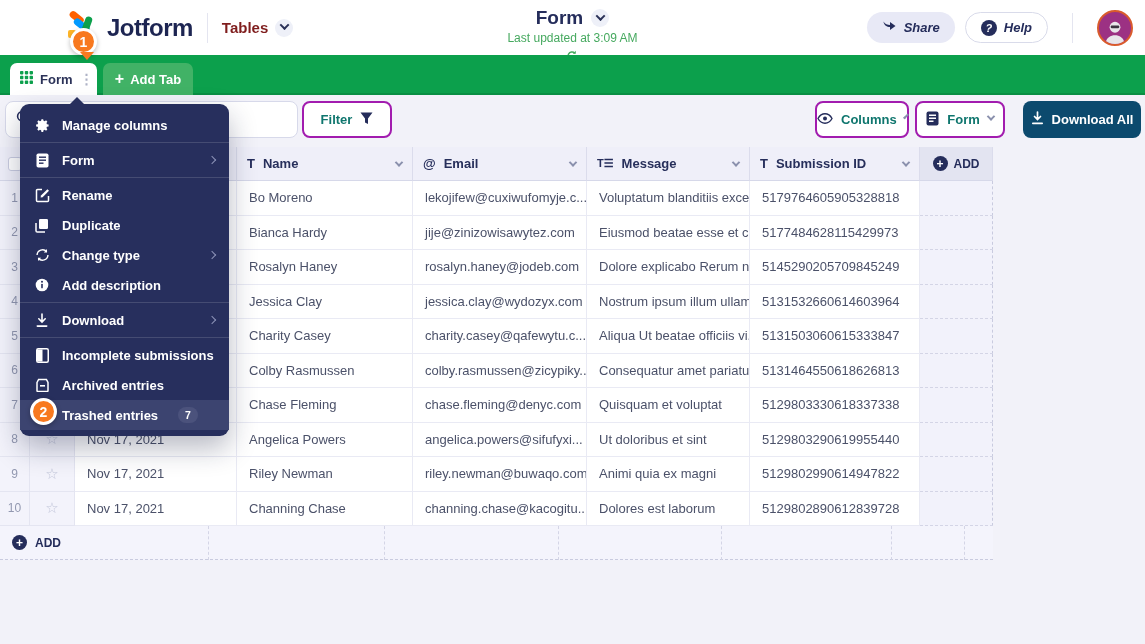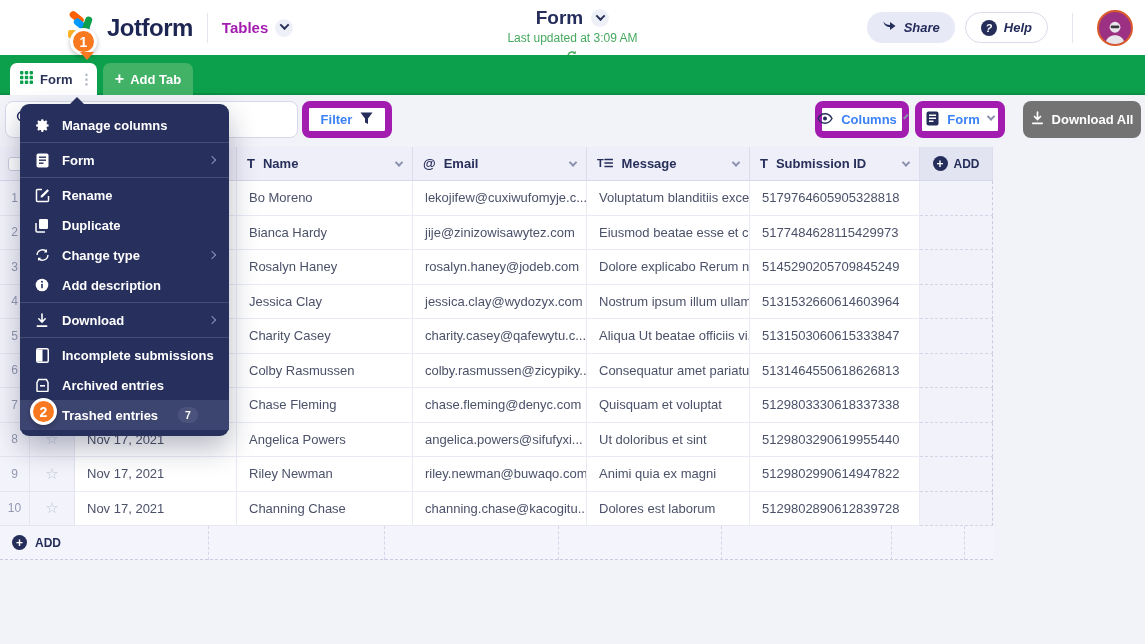--- a/index.html
+++ b/index.html
@@ -5,21 +5,21 @@
   * { margin:0; padding:0; box-sizing:border-box; }
   html,body { background:#e9e9f2; }
   body { font-family:"Liberation Sans", sans-serif; }
   #app { position:relative; width:1145px; height:644px; background:#f2f2f9; overflow:hidden; }
 
   
   .top-header { position:absolute; left:0; top:0; width:1145px; height:55px; background:#ffffff; display:flex; align-items:center;padding-left:47px; }
   .brand-wrap { display:flex; align-items:center; gap:10px; padding-left:18px; }
   .brand-text { font-size:24px; font-weight:800; color:#1d2552; letter-spacing:-0.5px; }
   .hdr-divider { width:1px; height:30px; background:#e4e5f0; margin:0 14px; }
-  .tables-btn { display:flex; align-items:center; gap:7px; font-size:15px; font-weight:700; color:#a21caf; cursor:pointer; }
+  .tables-btn { display:flex; align-items:center; gap:7px; font-size:15px; font-weight:700; color:#7f1d1d; cursor:pointer; }
   .chev-pill { width:18px; height:18px; border-radius:50%; background:#eef0f8; display:flex; align-items:center; justify-content:center; }
   .chev { width:7px; height:7px; border-right:2px solid #2b3258; border-bottom:2px solid #2b3258; transform:rotate(45deg) translate(-1px,-1px); }
   .chev.small { width:6px; height:6px; border-color:#8a90ad; }
   .title-block { position:absolute; left:0; right:0; top:7px; display:flex; flex-direction:column; align-items:center; pointer-events:none; }
   .title-row { display:flex; align-items:center; gap:8px; pointer-events:auto; }
   .form-title { font-size:19px; font-weight:700; color:#252d5b; }
   .last-updated { display:flex; align-items:center; gap:5px; margin-top:2px; font-size:12px; color:#46a95f; pointer-events:auto;flex-direction:column; }
   .hdr-right { position:absolute; right:0; top:0; height:55px; display:flex; align-items:center; gap:10px; padding-right:12px; }
   .pill-btn { height:31px; border-radius:16px; display:flex; align-items:center; gap:7px; padding:0 15px; font-size:13px; font-weight:700; color:#252d5b; cursor:pointer;font-style:italic; }
   .share-btn { background:#e8e9f6; }
@@ -32,25 +32,25 @@
   .tab { position:absolute; top:8px; height:32px; border-radius:7px 7px 0 0; display:flex; align-items:center; cursor:pointer; }
   .tab-form { left:10px; width:87px; background:#ffffff; padding:0 8px 0 10px; gap:7px; }
   .tab-form-label { font-size:13px; font-weight:700; color:#2b3258; }
   .tab-dots { margin-left:auto; color:#aeb2c6; font-size:14px; font-weight:700; letter-spacing:0; line-height:1; cursor:pointer; }
   .tab-add { left:103px; width:90px; background:#41b266; color:#fff; justify-content:center; gap:6px; font-size:13px; font-weight:700; }
   .plus-glyph { font-size:16px; font-weight:700; line-height:1; }
 
   
   .toolbar { position:absolute; left:0; top:97px; width:1145px; height:50px; background:#f2f2f9; }
   .search-box { position:absolute; left:5px; top:4px; width:293px; height:37px; background:#fff; border:1px solid #d7d9ea; border-radius:8px; display:flex; align-items:center; padding:0 10px; }
-  .tool-btn { position:absolute; top:4px; height:37px; background:#fff; border:7px solid #a21caf; border-radius:8px; display:flex; align-items:center; justify-content:center; gap:8px; font-size:13px; font-weight:700; color:#3b82f6; cursor:pointer; }
+  .tool-btn { position:absolute; top:4px; height:37px; background:#fff; border:2px solid #a21caf; border-radius:8px; display:flex; align-items:center; justify-content:center; gap:8px; font-size:13px; font-weight:700; color:#0f766e; cursor:pointer; }
   .filter-btn { left:302px; width:90px; }
   .columns-btn { left:815px; width:94px; }
   .formview-btn { left:915px; width:90px; }
-  .download-all-btn { position:absolute; left:1023px; top:4px; width:118px; height:37px; background:#737373; border-radius:8px; color:#fff; font-size:13px; font-weight:700; display:flex; align-items:center; justify-content:center; gap:8px; cursor:pointer; }
+  .download-all-btn { position:absolute; left:1023px; top:4px; width:118px; height:37px; background:#0c4a6e; border-radius:8px; color:#fff; font-size:13px; font-weight:700; display:flex; align-items:center; justify-content:center; gap:8px; cursor:pointer; }
 
   
   .table-wrap { position:absolute; left:0; top:147px; width:993px; }
   .trow { display:flex; width:993px; }
   .thead { height:34px; }
   .tbody-row { height:34.5px; }
   .cell { flex:none; display:flex; align-items:center; overflow:hidden; white-space:nowrap; }
   .c-num  { width:30px; justify-content:center; background:#f3f3fb; border-right:1px solid #e4e5f1; border-bottom:1px solid #e4e5f1; font-size:12px; color:#9298b0; }
   .c-star { width:45px; justify-content:center; background:#f3f3fb; border-right:1px solid #e4e5f1; border-bottom:1px solid #e4e5f1; color:#c3c7da; font-size:15px; }
   .c-date { width:162px; padding:0 12px; background:#fff; border-right:1px solid #e9eaf4; border-bottom:1px solid #e9eaf4; font-size:13px; color:#4b5169; }

